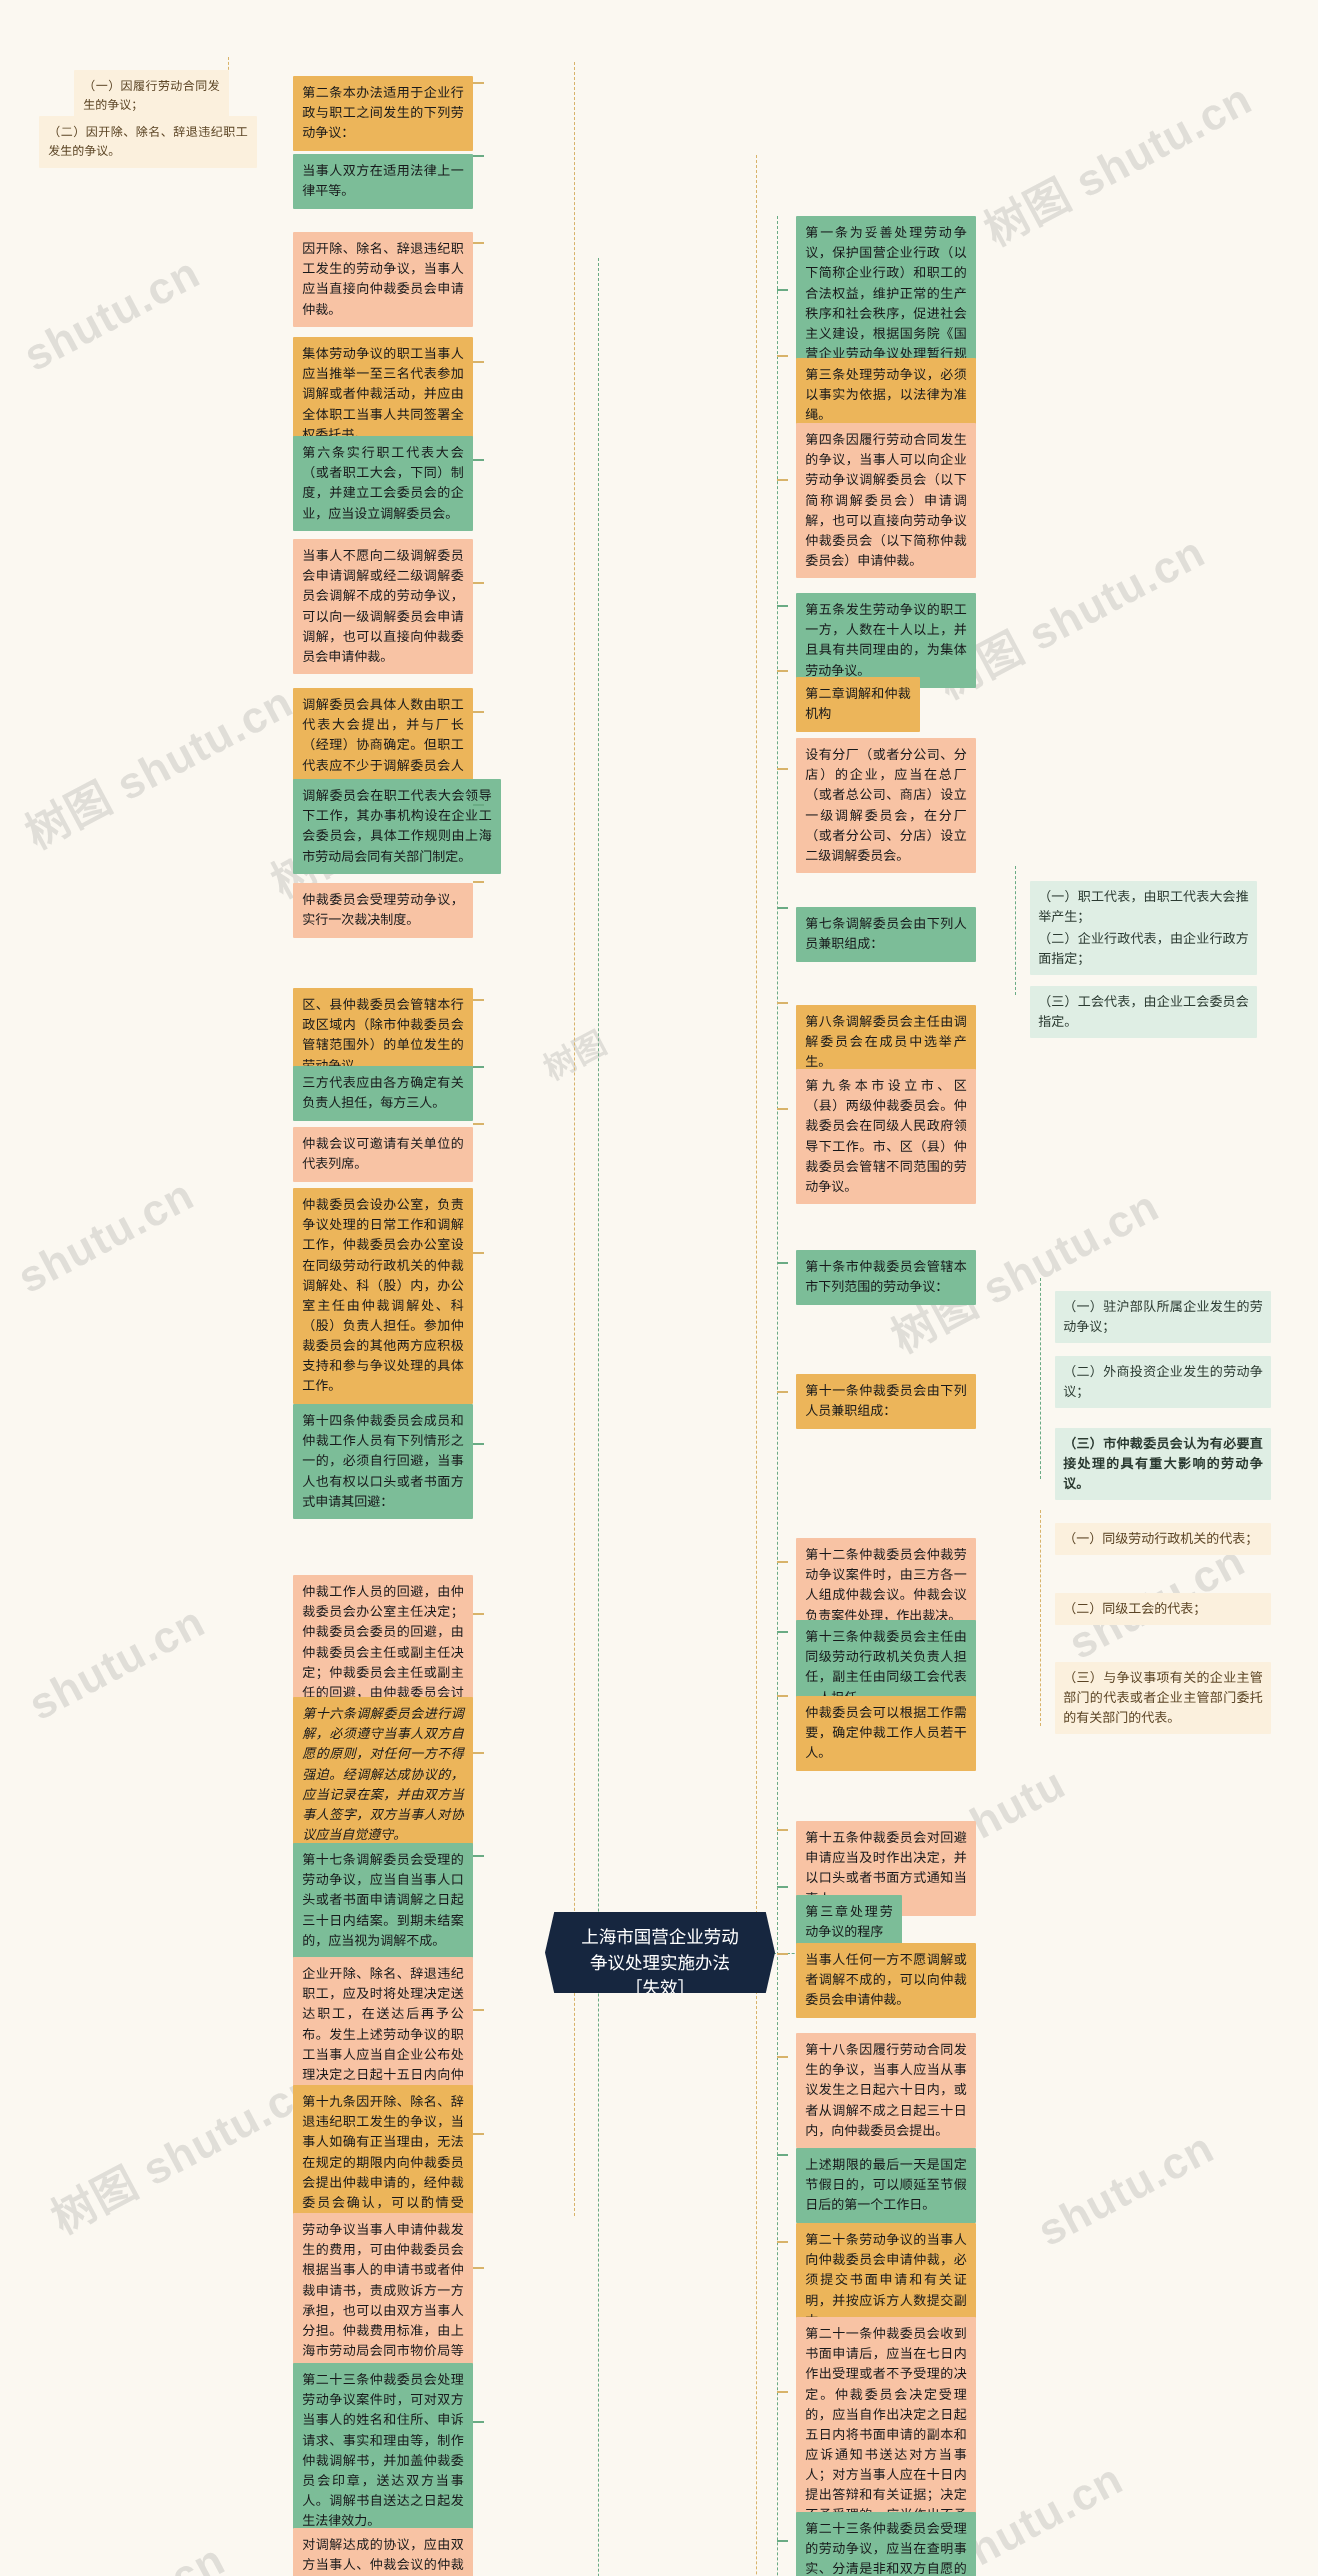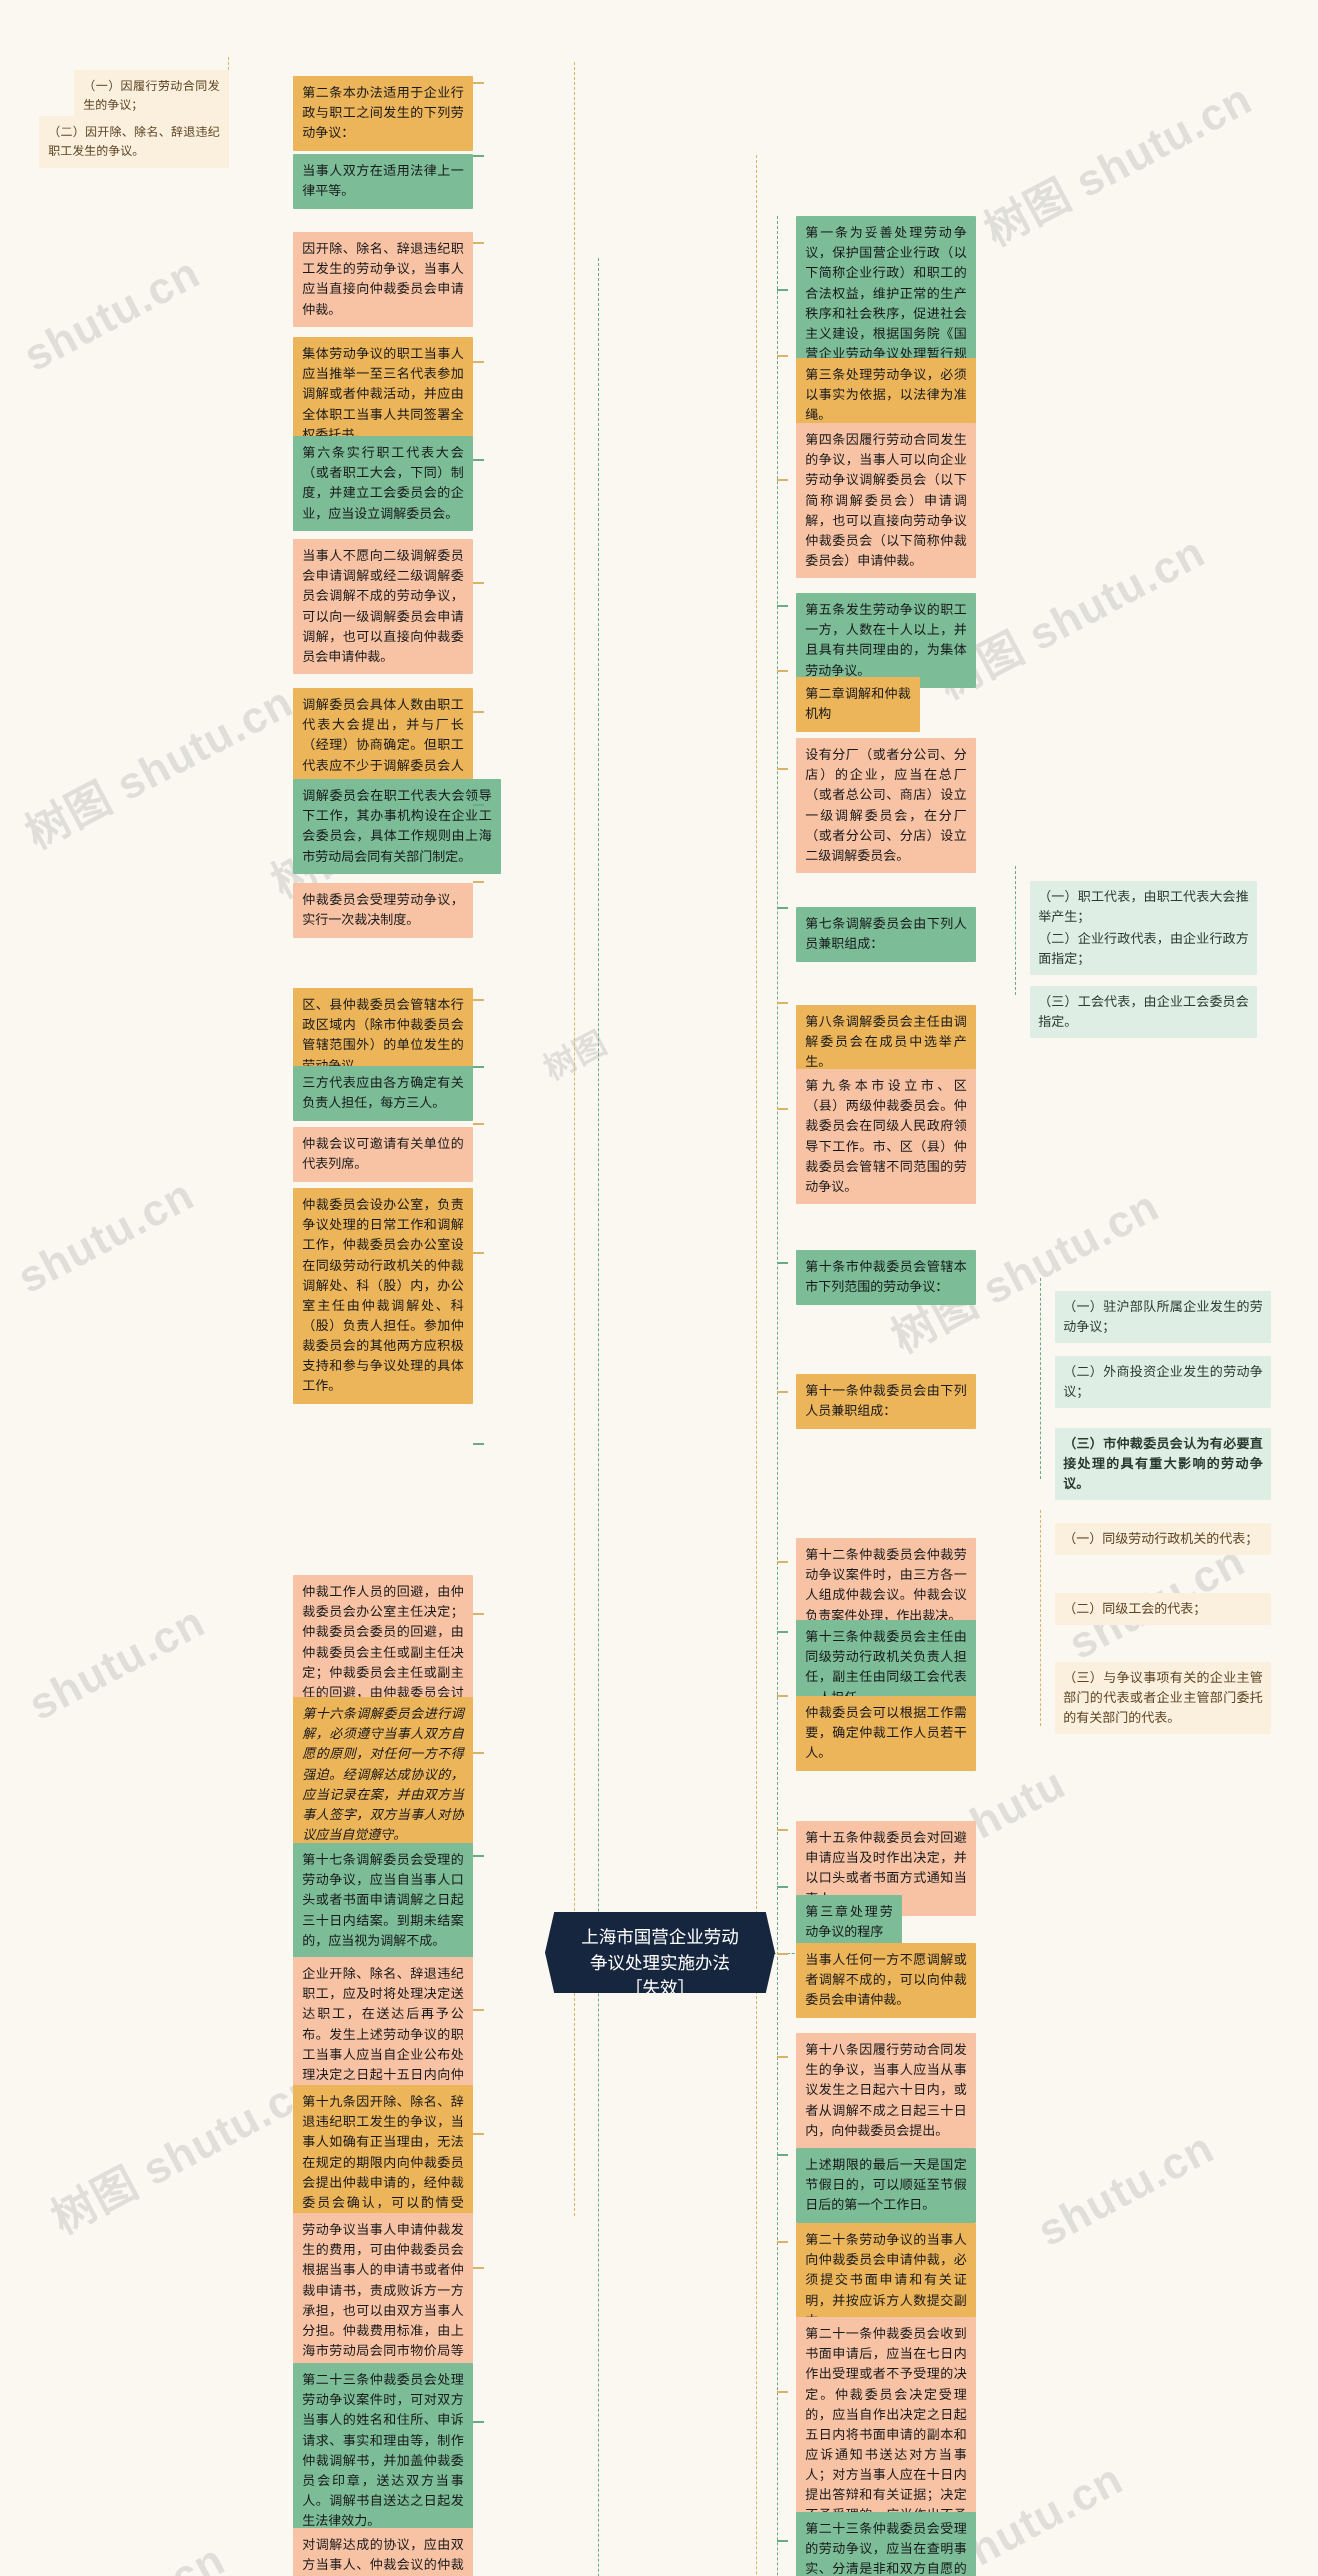--- a/index.html
+++ b/index.html
@@ -94,35 +94,36 @@
 
   <div class="vline green" style="left:777px;top:216px;height:3400px;"></div>
   <div class="vline" style="left:756px;top:155px;height:3555px;"></div>
   <div class="hline green" style="left:773px;top:1953px;width:31px;"></div>
 
   <div class="vline" style="left:228px;top:57px;height:57px;"></div>
 
   <div class="root" style="left:545px;top:1912px;width:230px;height:81px;">上海市国营企业劳动争议处理实施办法［失效］</div>
 
   <div class="node lorange" style="left:74px;top:46px;width:155px;">（一）因履行劳动合同发生的争议；</div>
-  <div class="node lorange" style="left:39px;top:92px;width:190px;">（二）因开除、除名、辞退违纪职工发生的争议。</div>
+  <div class="node lorange" style="left:39px;top:92px;width:218px;">（二）因开除、除名、辞退违纪职工发生的争议。</div>
 
   <div class="node orange" style="left:293px;top:52px;width:180px;">第二条本办法适用于企业行政与职工之间发生的下列劳动争议：</div>
   <div class="node green" style="left:293px;top:130px;width:180px;">当事人双方在适用法律上一律平等。</div>
   <div class="node salmon" style="left:293px;top:208px;width:180px;">因开除、除名、辞退违纪职工发生的劳动争议，当事人应当直接向仲裁委员会申请仲裁。</div>
   <div class="node orange" style="left:293px;top:313px;width:180px;">集体劳动争议的职工当事人应当推举一至三名代表参加调解或者仲裁活动，并应由全体职工当事人共同签署全权委托书。</div>
   <div class="node green" style="left:293px;top:412px;width:180px;">第六条实行职工代表大会（或者职工大会，下同）制度，并建立工会委员会的企业，应当设立调解委员会。</div>
   <div class="node salmon" style="left:293px;top:515px;width:180px;">当事人不愿向二级调解委员会申请调解或经二级调解委员会调解不成的劳动争议，可以向一级调解委员会申请调解，也可以直接向仲裁委员会申请仲裁。</div>
   <div class="node orange" style="left:293px;top:664px;width:180px;">调解委员会具体人数由职工代表大会提出，并与厂长（经理）协商确定。但职工代表应不少于调解委员会人数的三分之一。</div>
   <div class="node green" style="left:293px;top:755px;width:208px;">调解委员会在职工代表大会领导下工作，其办事机构设在企业工会委员会，具体工作规则由上海市劳动局会同有关部门制定。</div>
   <div class="node salmon" style="left:293px;top:859px;width:180px;">仲裁委员会受理劳动争议，实行一次裁决制度。</div>
   <div class="node orange" style="left:293px;top:964px;width:180px;">区、县仲裁委员会管辖本行政区域内（除市仲裁委员会管辖范围外）的单位发生的劳动争议。</div>
   <div class="node green" style="left:293px;top:1042px;width:180px;">三方代表应由各方确定有关负责人担任，每方三人。</div>
   <div class="node salmon" style="left:293px;top:1103px;width:180px;">仲裁会议可邀请有关单位的代表列席。</div>
   <div class="node orange" style="left:293px;top:1164px;width:180px;">仲裁委员会设办公室，负责争议处理的日常工作和调解工作，仲裁委员会办公室设在同级劳动行政机关的仲裁调解处、科（股）内，办公室主任由仲裁调解处、科（股）负责人担任。参加仲裁委员会的其他两方应积极支持和参与争议处理的具体工作。</div>
+  <div class="node green" style="left:293px;top:1380px;width:180px;">第十四条仲裁委员会成员和仲裁工作人员有下列情形之一的，必须自行回避，当事人也有权以口头或者书面方式申请其回避：</div>
   <div class="node salmon" style="left:293px;top:1551px;width:180px;">仲裁工作人员的回避，由仲裁委员会办公室主任决定；仲裁委员会委员的回避，由仲裁委员会主任或副主任决定；仲裁委员会主任或副主任的回避，由仲裁委员会讨论决定。不合理的回避请求，可予驳回。</div>
   <div class="node orange" style="left:293px;top:1673px;width:180px;font-style:italic;">第十六条调解委员会进行调解，必须遵守当事人双方自愿的原则，对任何一方不得强迫。经调解达成协议的，应当记录在案，并由双方当事人签字，双方当事人对协议应当自觉遵守。</div>
   <div class="node green" style="left:293px;top:1819px;width:180px;">第十七条调解委员会受理的劳动争议，应当自当事人口头或者书面申请调解之日起三十日内结案。到期未结案的，应当视为调解不成。</div>
   <div class="node salmon" style="left:293px;top:1933px;width:180px;">企业开除、除名、辞退违纪职工，应及时将处理决定送达职工，在送达后再予公布。发生上述劳动争议的职工当事人应当自企业公布处理决定之日起十五日内向仲裁委员会提出。</div>
   <div class="node orange" style="left:293px;top:2061px;width:180px;">第十九条因开除、除名、辞退违纪职工发生的争议，当事人如确有正当理由，无法在规定的期限内向仲裁委员会提出仲裁申请的，经仲裁委员会确认，可以酌情受理。</div>
   <div class="node salmon" style="left:293px;top:2189px;width:180px;">劳动争议当事人申请仲裁发生的费用，可由仲裁委员会根据当事人的申请书或者仲裁申请书，责成败诉方一方承担，也可以由双方当事人分担。仲裁费用标准，由上海市劳动局会同市物价局等部门制定。</div>
   <div class="node green" style="left:293px;top:2339px;width:180px;">第二十三条仲裁委员会处理劳动争议案件时，可对双方当事人的姓名和住所、申诉请求、事实和理由等，制作仲裁调解书，并加盖仲裁委员会印章，送达双方当事人。调解书自送达之日起发生法律效力。</div>
   <div class="node salmon" style="left:293px;top:2504px;width:180px;">对调解达成的协议，应由双方当事人、仲裁会议的仲裁员签字，并加盖仲裁委员会印章。调解书经双方当事人签收后，即具有法律效力，仲裁委员会应当记录在案。</div>
 
   <div class="node green" style="left:796px;top:192px;width:180px;">第一条为妥善处理劳动争议，保护国营企业行政（以下简称企业行政）和职工的合法权益，维护正常的生产秩序和社会秩序，促进社会主义建设，根据国务院《国营企业劳动争议处理暂行规定》，结合本市实际情况，制定本办法。</div>

